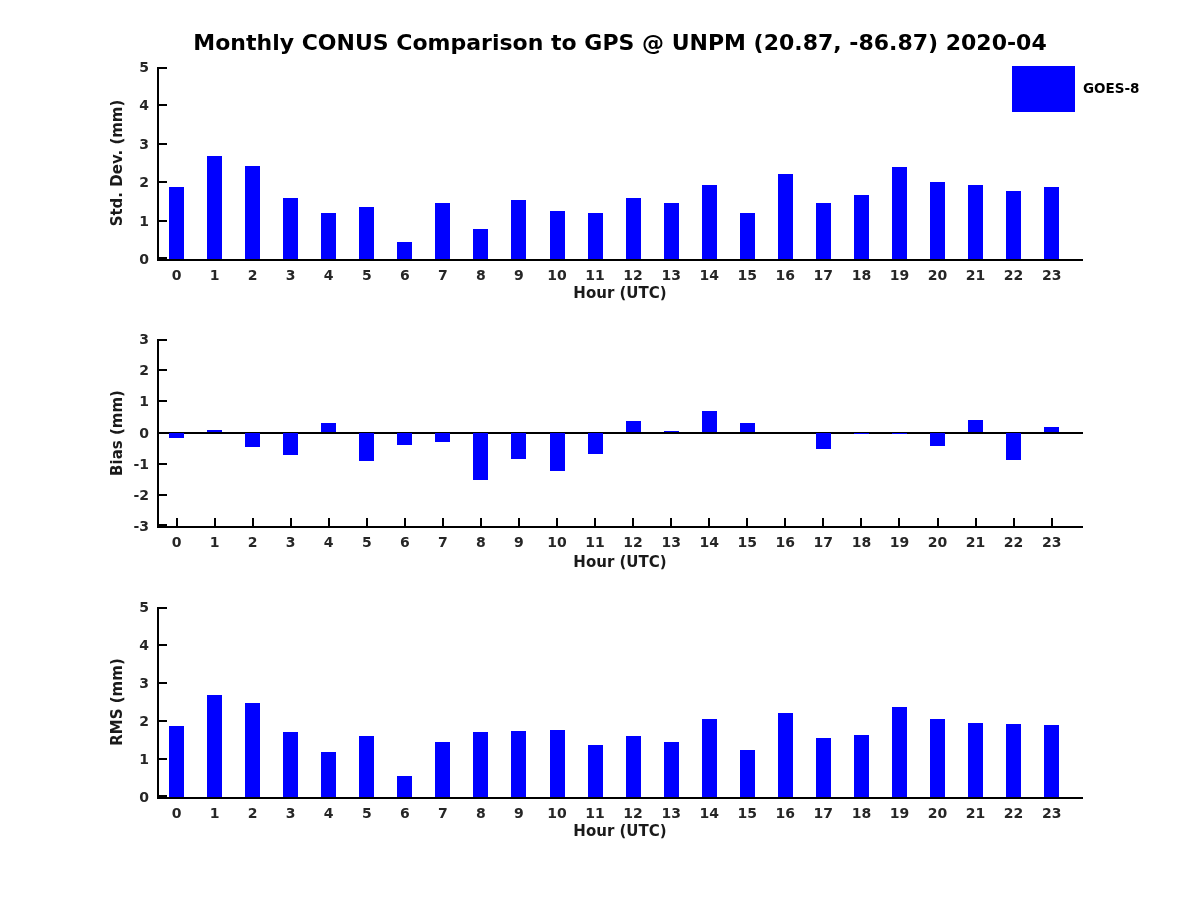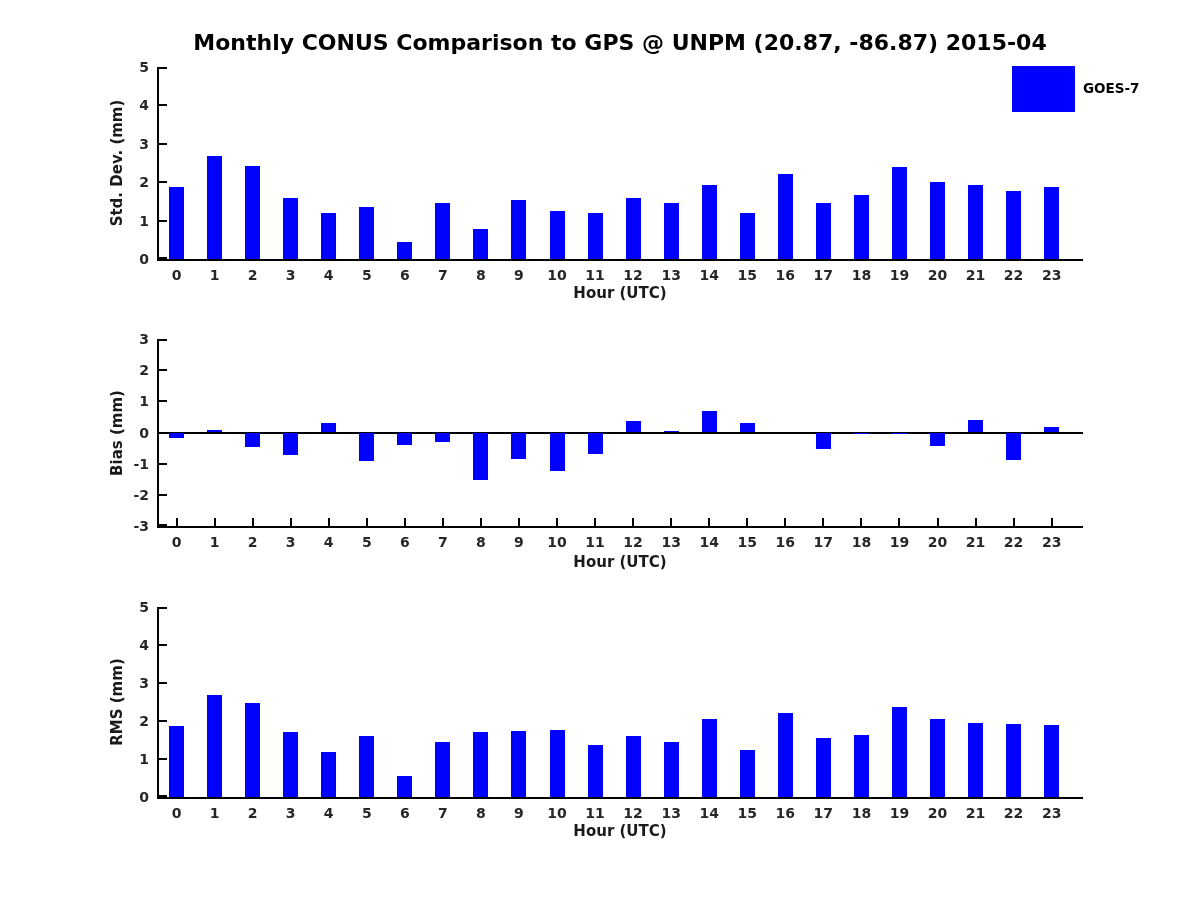--- a/index.html
+++ b/index.html
@@ -55,25 +55,25 @@
   #legend-label{
     position:absolute;left:1083px;top:80px;
     font-size:13.5px;font-weight:bold;color:#000;white-space:nowrap;
   }
 </style>
 </head>
 <body>
 
 <div id="figure">
 
-  <div id="title">Monthly CONUS Comparison to GPS @ UNPM (20.87, -86.87) 2015-04</div>
+  <div id="title">Monthly CONUS Comparison to GPS @ UNPM (20.87, -86.87) 2020-04</div>
 
   <div id="legend">
     <div id="legend-swatch" style="background: rgb(0, 0, 255);"></div>
-    <div id="legend-label">GOES-7</div>
+    <div id="legend-label">GOES-8</div>
   </div>
 
   <section class="chart c0">
     <div class="ylabel">Std. Dev. (mm)</div>
     <div class="plot">
         <div class="ytick" style="top: 190px;"></div>
         <div class="ytick" style="top: 152.6px;"></div>
         <div class="ytick" style="top: 114.2px;"></div>
         <div class="ytick" style="top: 75.8px;"></div>
         <div class="ytick" style="top: 37.4px;"></div>

